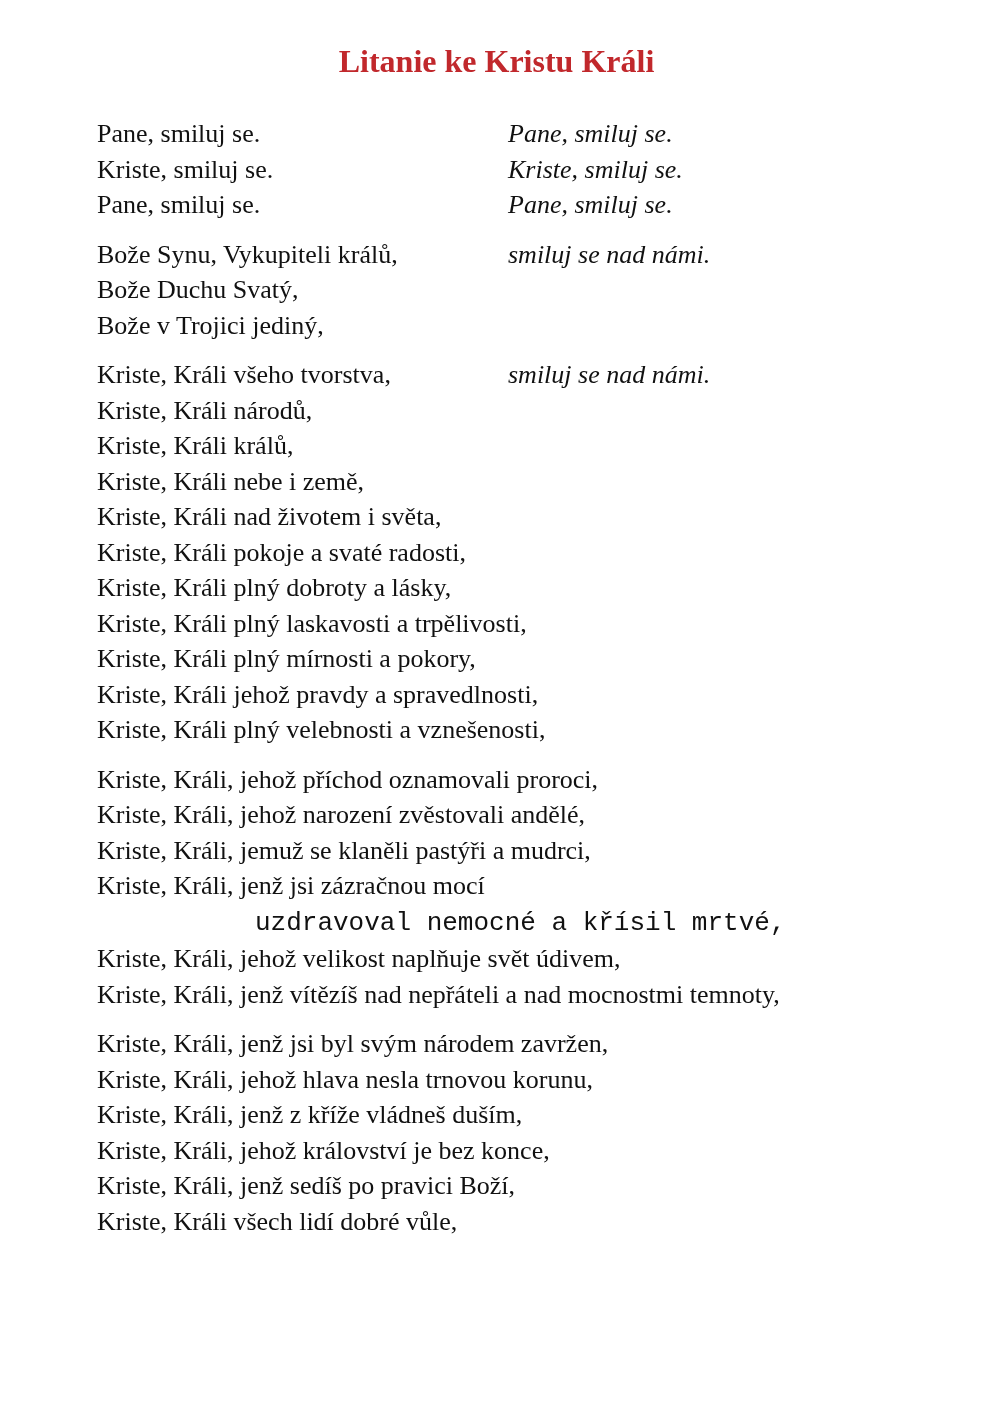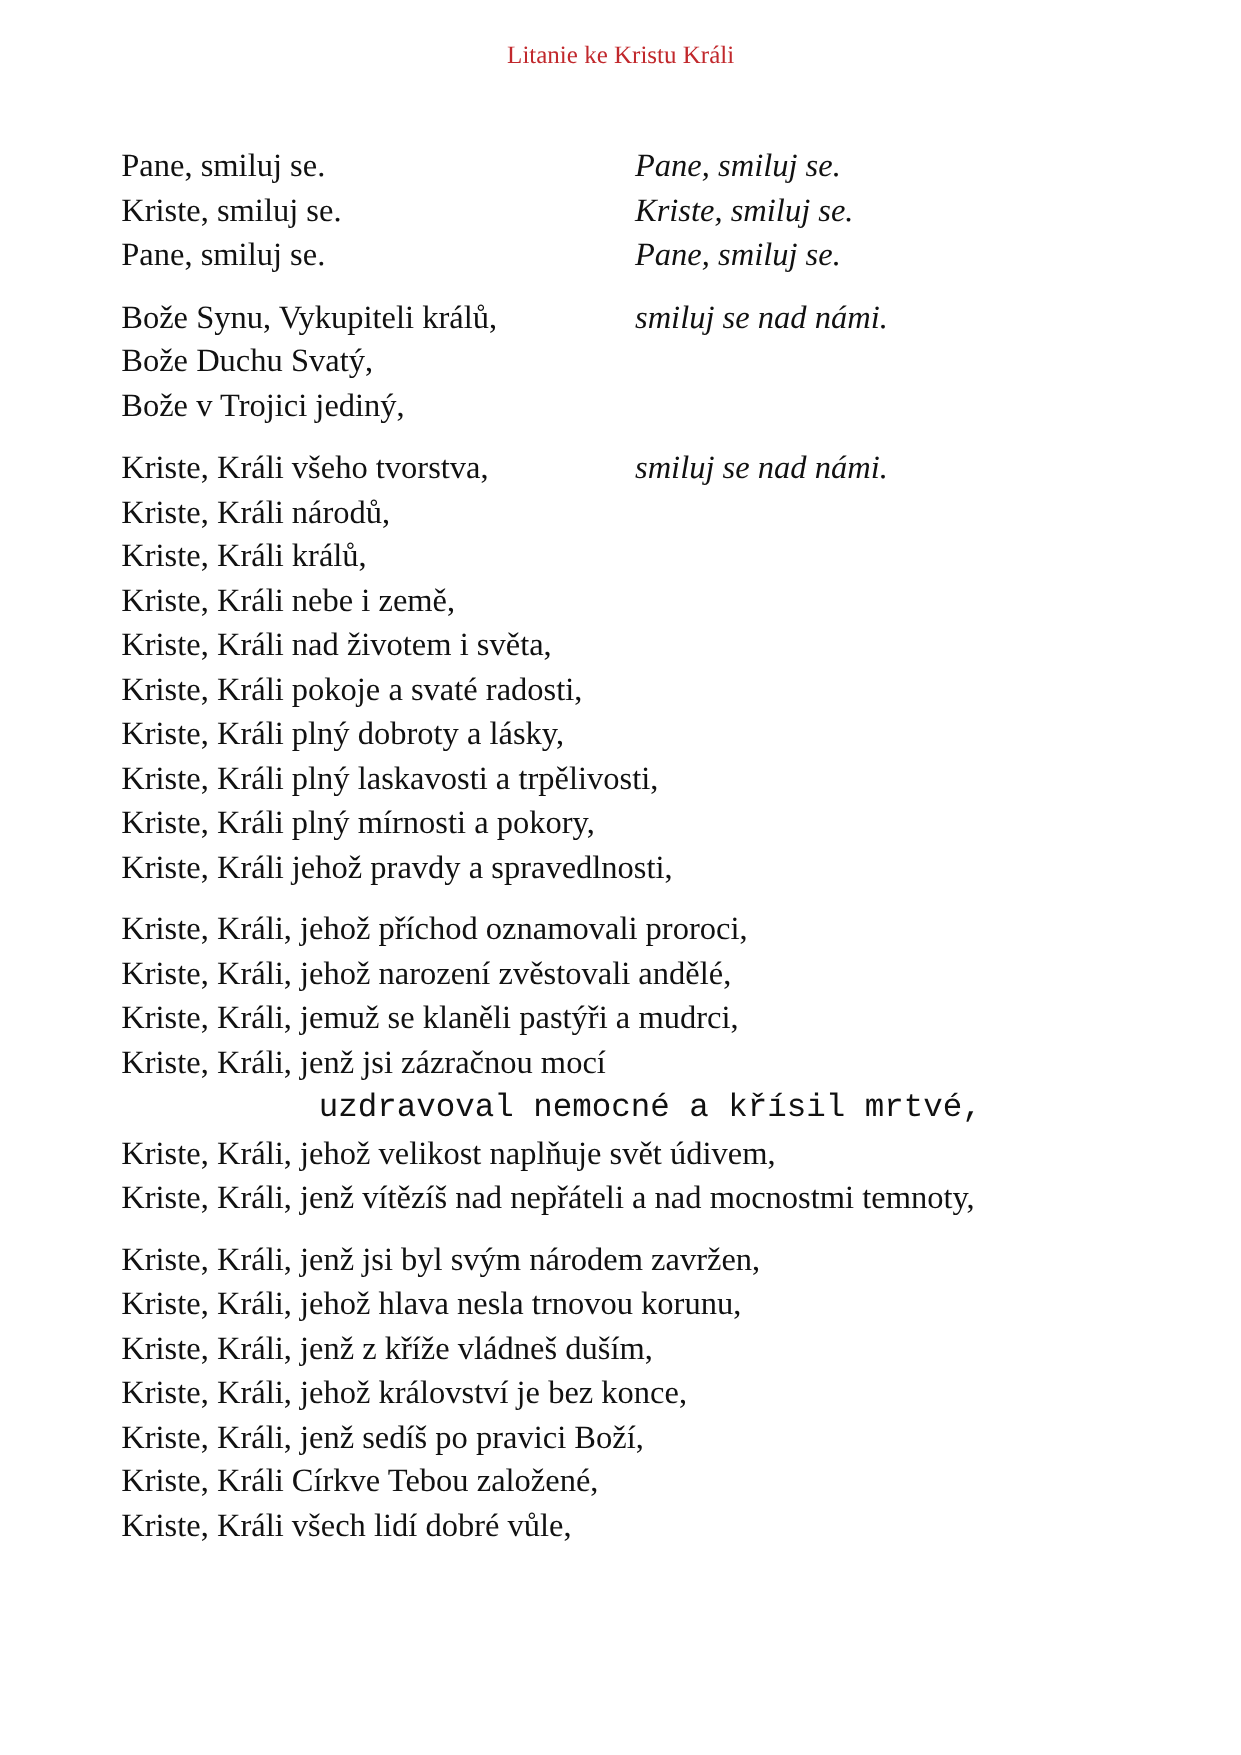--- a/index.html
+++ b/index.html
@@ -10,29 +10,29 @@
   body {
     width: 993px;
     height: 1404px;
     position: relative;
     font-family: "Liberation Serif", "DejaVu Serif", serif;
     color: #111111;
     overflow: hidden;
   }
   .page-title {
     margin: 0;
-    padding-top: 27px;
+    padding-top: 44px;
     text-align: center;
-    font-size: 20px;
+    font-size: 32px;
     line-height: 34px;
-    font-weight: normal;
+    font-weight: bold;
     font-family: "Liberation Serif", "DejaVu Serif", serif;
   }
   .litany {
-    margin-top: 54px;
+    margin-top: 38px;
     padding-left: 97px;
     padding-right: 46px;
     font-size: 26px;
     line-height: 35.5px;
   }
   .block {
     margin: 0 0 14px 0;
   }
   .line {
     position: relative;
@@ -73,32 +73,32 @@
       <div class="line"><span class="call">Kriste, Králi všeho tvorstva,</span><span class="response">smiluj se nad námi.</span></div>
       <div class="line"><span class="call">Kriste, Králi národů,</span></div>
       <div class="line"><span class="call">Kriste, Králi králů,</span></div>
       <div class="line"><span class="call">Kriste, Králi nebe i země,</span></div>
       <div class="line"><span class="call">Kriste, Králi nad životem i světa,</span></div>
       <div class="line"><span class="call">Kriste, Králi pokoje a svaté radosti,</span></div>
       <div class="line"><span class="call">Kriste, Králi plný dobroty a lásky,</span></div>
       <div class="line"><span class="call">Kriste, Králi plný laskavosti a trpělivosti,</span></div>
       <div class="line"><span class="call">Kriste, Králi plný mírnosti a pokory,</span></div>
       <div class="line"><span class="call">Kriste, Králi jehož pravdy a spravedlnosti,</span></div>
+      <div class="line"><span class="call">Kriste, Králi plný velebnosti a vznešenosti,</span></div>
     </div>
     <div class="block">
       <div class="line"><span class="call">Kriste, Králi, jehož příchod oznamovali proroci,</span></div>
       <div class="line"><span class="call">Kriste, Králi, jehož narození zvěstovali andělé,</span></div>
       <div class="line"><span class="call">Kriste, Králi, jemuž se klaněli pastýři a mudrci,</span></div>
       <div class="line"><span class="call">Kriste, Králi, jenž jsi zázračnou mocí</span></div>
       <div class="line indent"><span class="call">uzdravoval nemocné a křísil mrtvé,</span></div>
       <div class="line"><span class="call">Kriste, Králi, jehož velikost naplňuje svět údivem,</span></div>
       <div class="line"><span class="call">Kriste, Králi, jenž vítězíš nad nepřáteli a nad mocnostmi temnoty,</span></div>
     </div>
     <div class="block">
       <div class="line"><span class="call">Kriste, Králi, jenž jsi byl svým národem zavržen,</span></div>
       <div class="line"><span class="call">Kriste, Králi, jehož hlava nesla trnovou korunu,</span></div>
       <div class="line"><span class="call">Kriste, Králi, jenž z kříže vládneš duším,</span></div>
       <div class="line"><span class="call">Kriste, Králi, jehož království je bez konce,</span></div>
       <div class="line"><span class="call">Kriste, Králi, jenž sedíš po pravici Boží,</span></div>
-      <div class="line"><span class="call">Kriste, Králi Církve Tebou založené,</span></div>
       <div class="line"><span class="call">Kriste, Králi všech lidí dobré vůle,</span></div>
     </div>
   </main>
 
 </body></html>

